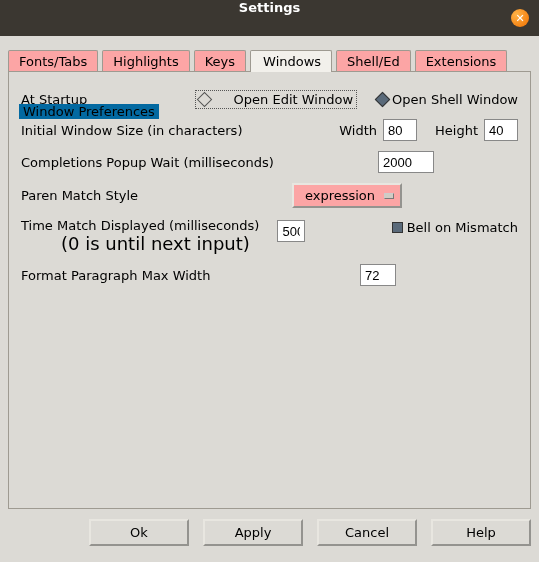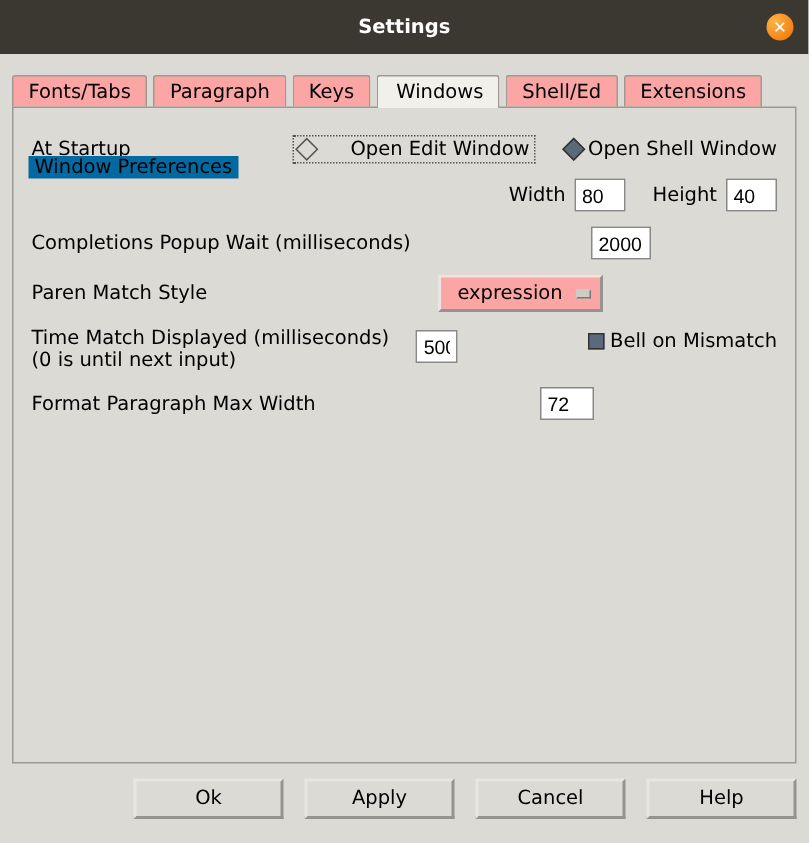--- a/index.html
+++ b/index.html
@@ -11,21 +11,21 @@
     color: #000;
     width: 539px;
     height: 562px;
     overflow: hidden;
   }
   .titlebar {
     background: #3b3731;
     color: #fff;
     height: 36px;
     display: flex;
-    align-items: center;
+    align-items: flex-start;
     justify-content: center;
     position: relative;
     font-weight: bold;
   }
   .titlebar .close {
     position: absolute;
     right: 10px;
     top: 9px;
     width: 18px;
     height: 18px;
@@ -178,35 +178,35 @@
     margin-top: 10px;
   }
   .btn {
     border: 2px outset #e8e6e0;
     background: #dcdad5;
     width: 100px;
     padding: 4px 0;
     text-align: center;
     cursor: pointer;
   }
-  .sub { font-size: 13px; }
+  .sub { font-size: 18px; margin-left: 40px; }
 </style>
 </head>
 <body>
 
 <div class="titlebar">
   <span>Settings</span>
   <div class="close">✕</div>
 </div>
 
 <div class="content">
 
   <div class="tabs">
     <div class="tab">Fonts/Tabs</div>
-    <div class="tab">Paragraph</div>
+    <div class="tab">Highlights</div>
     <div class="tab">Keys</div>
     <div class="tab active">Windows</div>
     <div class="tab">Shell/Ed</div>
     <div class="tab">Extensions</div>
   </div>
 
   <div class="groupbox">
     <div class="groupbox-title">Window Preferences</div>
 
     <div class="row">
@@ -217,33 +217,34 @@
         <span>Open Edit Window</span>
       </span>
       <span style="width:8px"></span>
       <span class="radio-wrap">
         <span class="diamond selected"></span>
         <span>Open Shell Window</span>
       </span>
     </div>
 
     <div class="row">
+      <span class="label">Initial Window Size  (in characters)</span>
       <span class="spacer"></span>
       <span class="label">Width</span>
       <input type="text" style="width: 34px;" value="80">
       <span style="width:6px"></span>
       <span class="label">Height</span>
       <input type="text" style="width: 34px;" value="40">
     </div>
 
 
     <div class="row">
       <span class="label">Completions Popup Wait (milliseconds)</span>
       <span class="spacer"></span>
-      <input type="text" style="width: 40px;" value="2000">
+      <input type="text" style="width: 56px;" value="2000">
       <span style="width:78px"></span>
     </div>
 
     <div class="row" style="margin-top:6px">
       <span class="label">Paren Match Style</span>
       <span class="spacer"></span>
       <div class="option-menu">
         <span>expression</span>
         <span class="grip"></span>
       </div>

